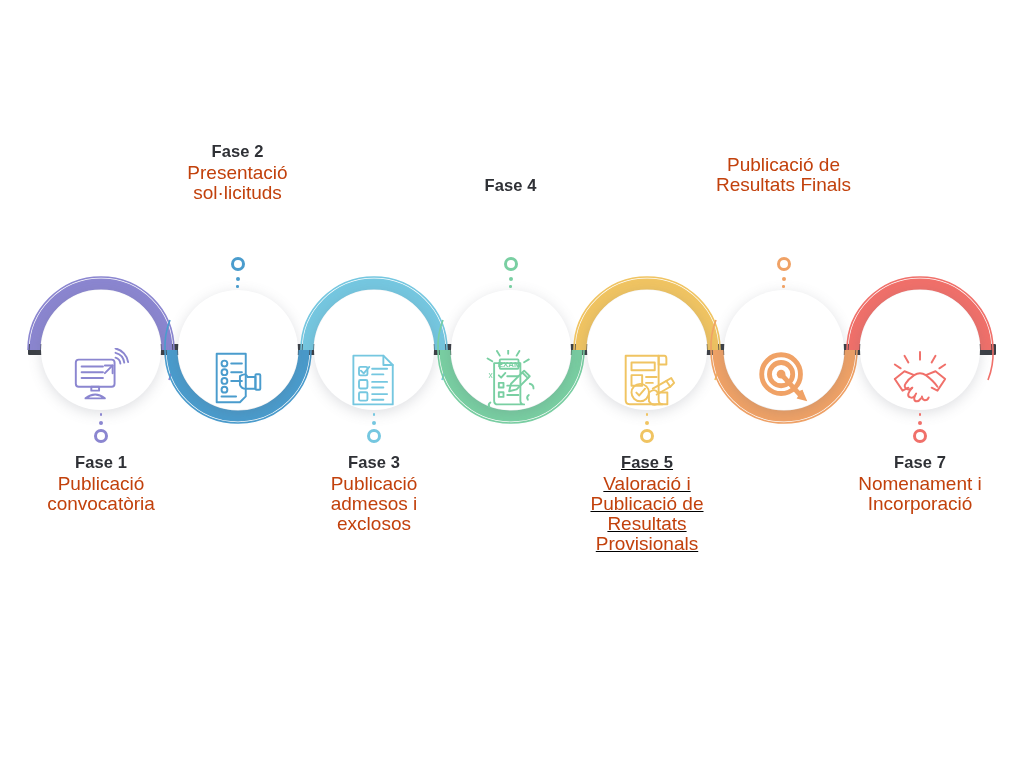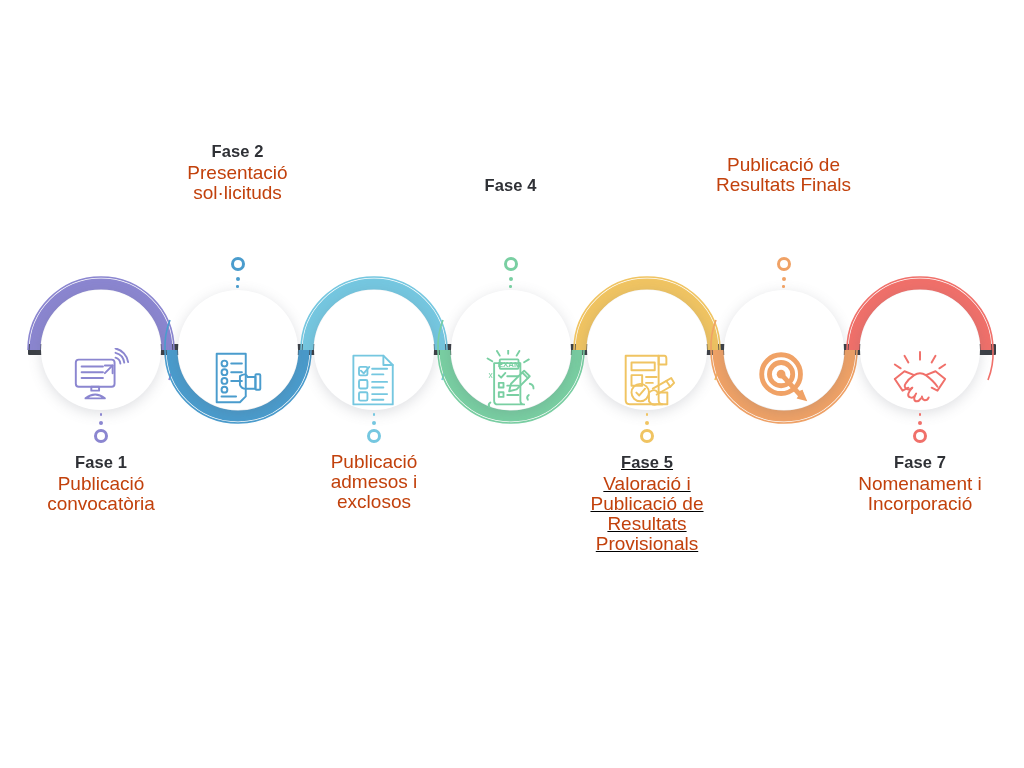--- a/index.html
+++ b/index.html
@@ -213,20 +213,21 @@
           </svg>
         </span>
       </div>
     </div>
     <div class="marker marker-down" style="left: 359px; top: 405px;">
       <span class="ring" style="border-color:#75c7e0"></span>
       <span class="d1" style="background:#75c7e0"></span>
       <span class="d2" style="background:#75c7e0"></span>
     </div>
     <div class="caption" style="width: 200px; left: 274px; top: 452px;">
+      <p class="phase">Fase 3</p>
       <p class="desc" style="white-space: pre-line;">Publicació
 admesos i
 exclosos</p>
     </div>
     <div class="node" style="left: 430.5px; top: 270px;">
       <svg class="arcs" viewBox="0 0 160 160" width="160" height="160">
         <path d="M 146 80 A 66 66 0 0 1 14 80" fill="none" stroke="#79cfa2" stroke-width="11" stroke-linecap="butt"></path>
         <path d="M 153 80 A 73 73 0 0 1 7 80" fill="none" stroke="#79cfa2" stroke-width="1.6"></path>
         <path d="M 7 80 A 73 73 0 0 1 12 50" fill="none" stroke="#79cfa2" stroke-width="1.6"></path>
       </svg>

